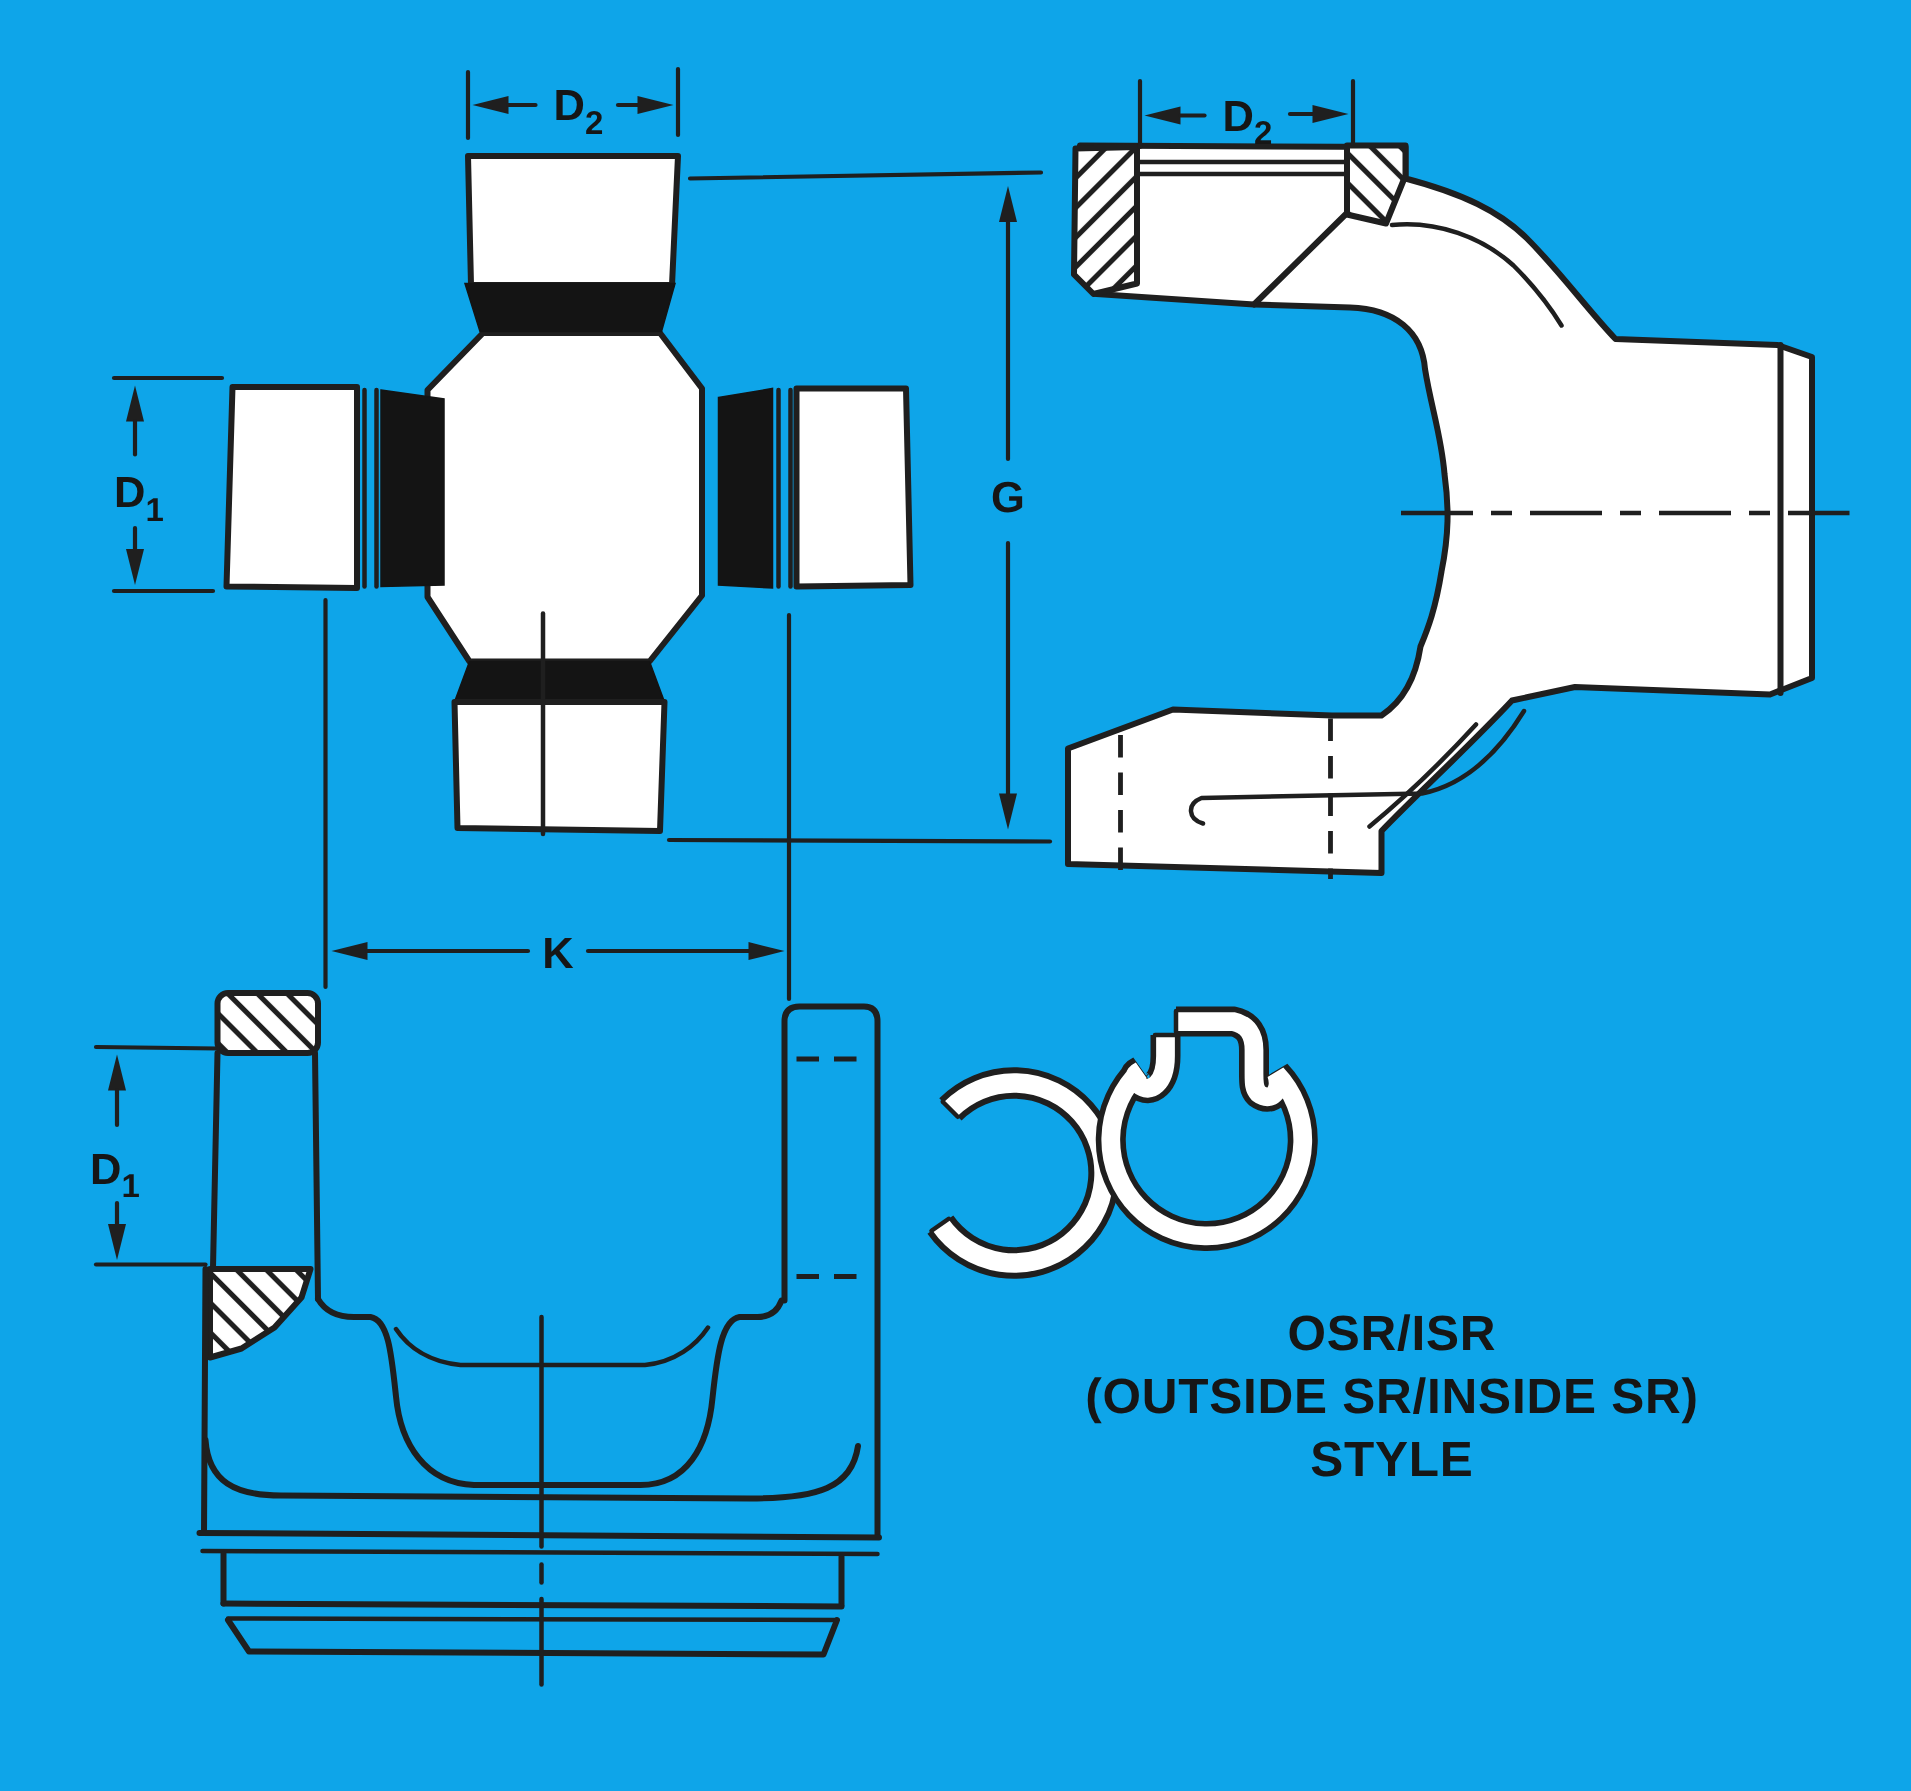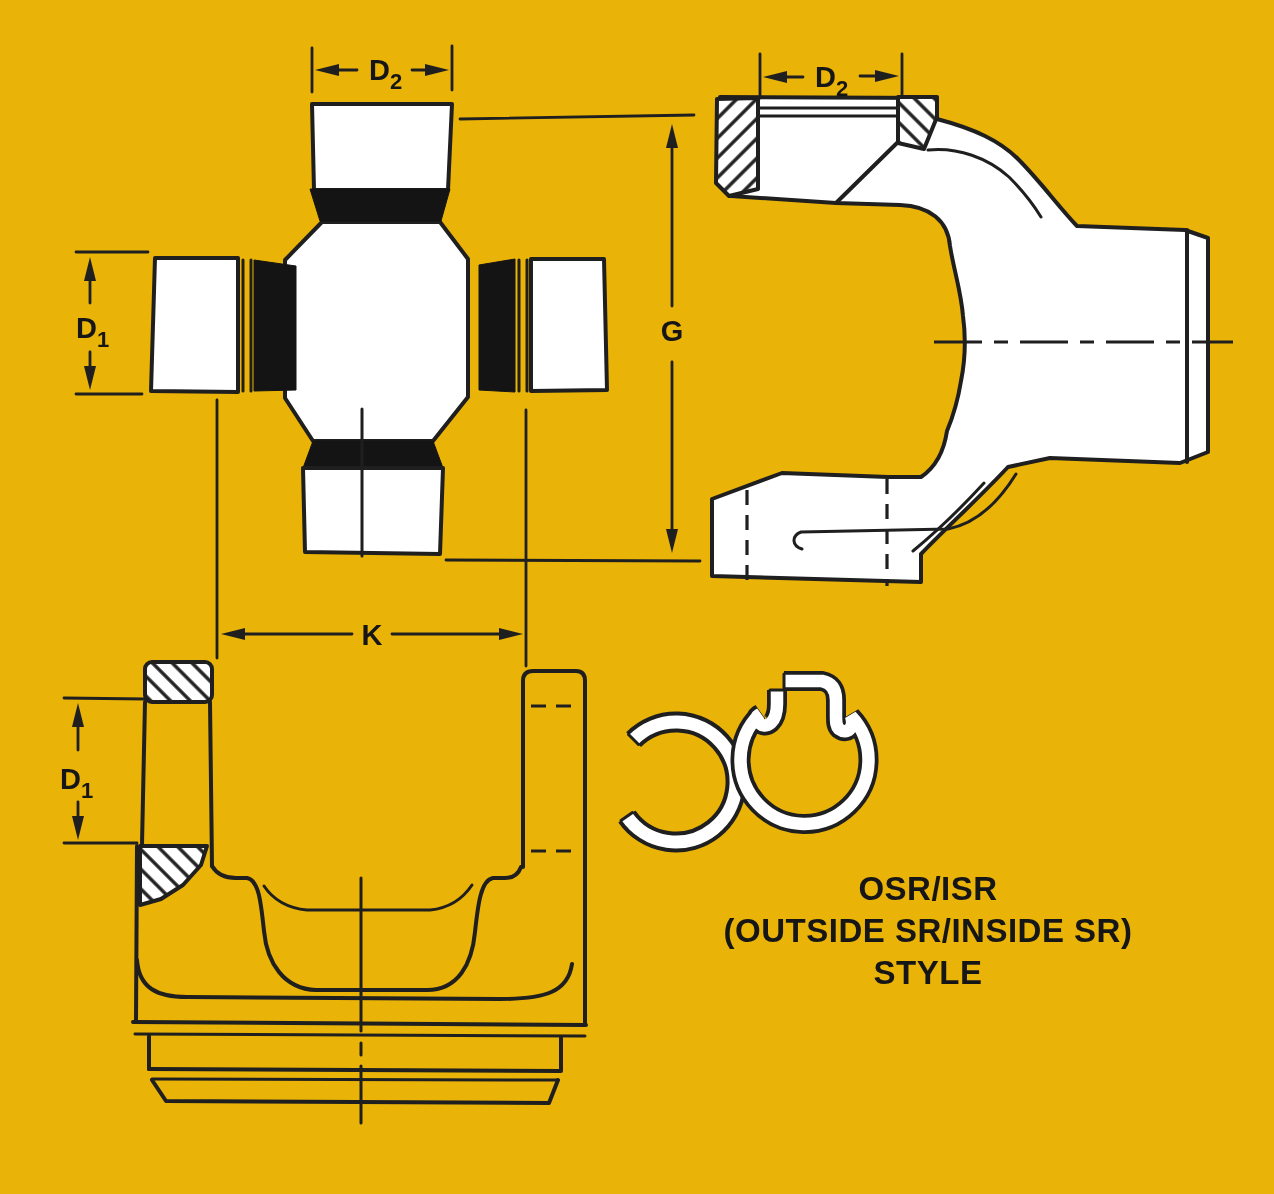--- a/index.html
+++ b/index.html
@@ -1,16 +1,16 @@
 <!DOCTYPE html>
 <html><head>
 <meta charset="utf-8">
 <style>
   html,body{margin:0;padding:0;background:#ffffff;width:1274px;height:1194px;overflow:hidden;}
-  #stage{position:relative;width:1274px;height:1194px;background:#eab308;}
+  #stage{position:relative;width:1274px;height:1194px;background:#0ea5e9;}
   svg{display:block;}
   svg text{font-family:"Liberation Sans","DejaVu Sans",sans-serif;font-weight:bold;fill:#161616;}
   .dim{font-size:29px;}
   .sub{font-size:22px;}
   .caption{font-size:33px;letter-spacing:0.5px;}
   .ln{fill:none;stroke:#1f1f1f;stroke-width:4;stroke-linecap:round;stroke-linejoin:round;}
   .ln3{fill:none;stroke:#1f1f1f;stroke-width:3;stroke-linecap:round;stroke-linejoin:round;}
   .fillw{fill:#ffffff;stroke:#1f1f1f;stroke-width:4;stroke-linejoin:round;}
   .seal{fill:#141414;stroke:#141414;stroke-width:1;}
   .dimln{fill:none;stroke:#1f1f1f;stroke-width:2.8;stroke-linecap:round;}

